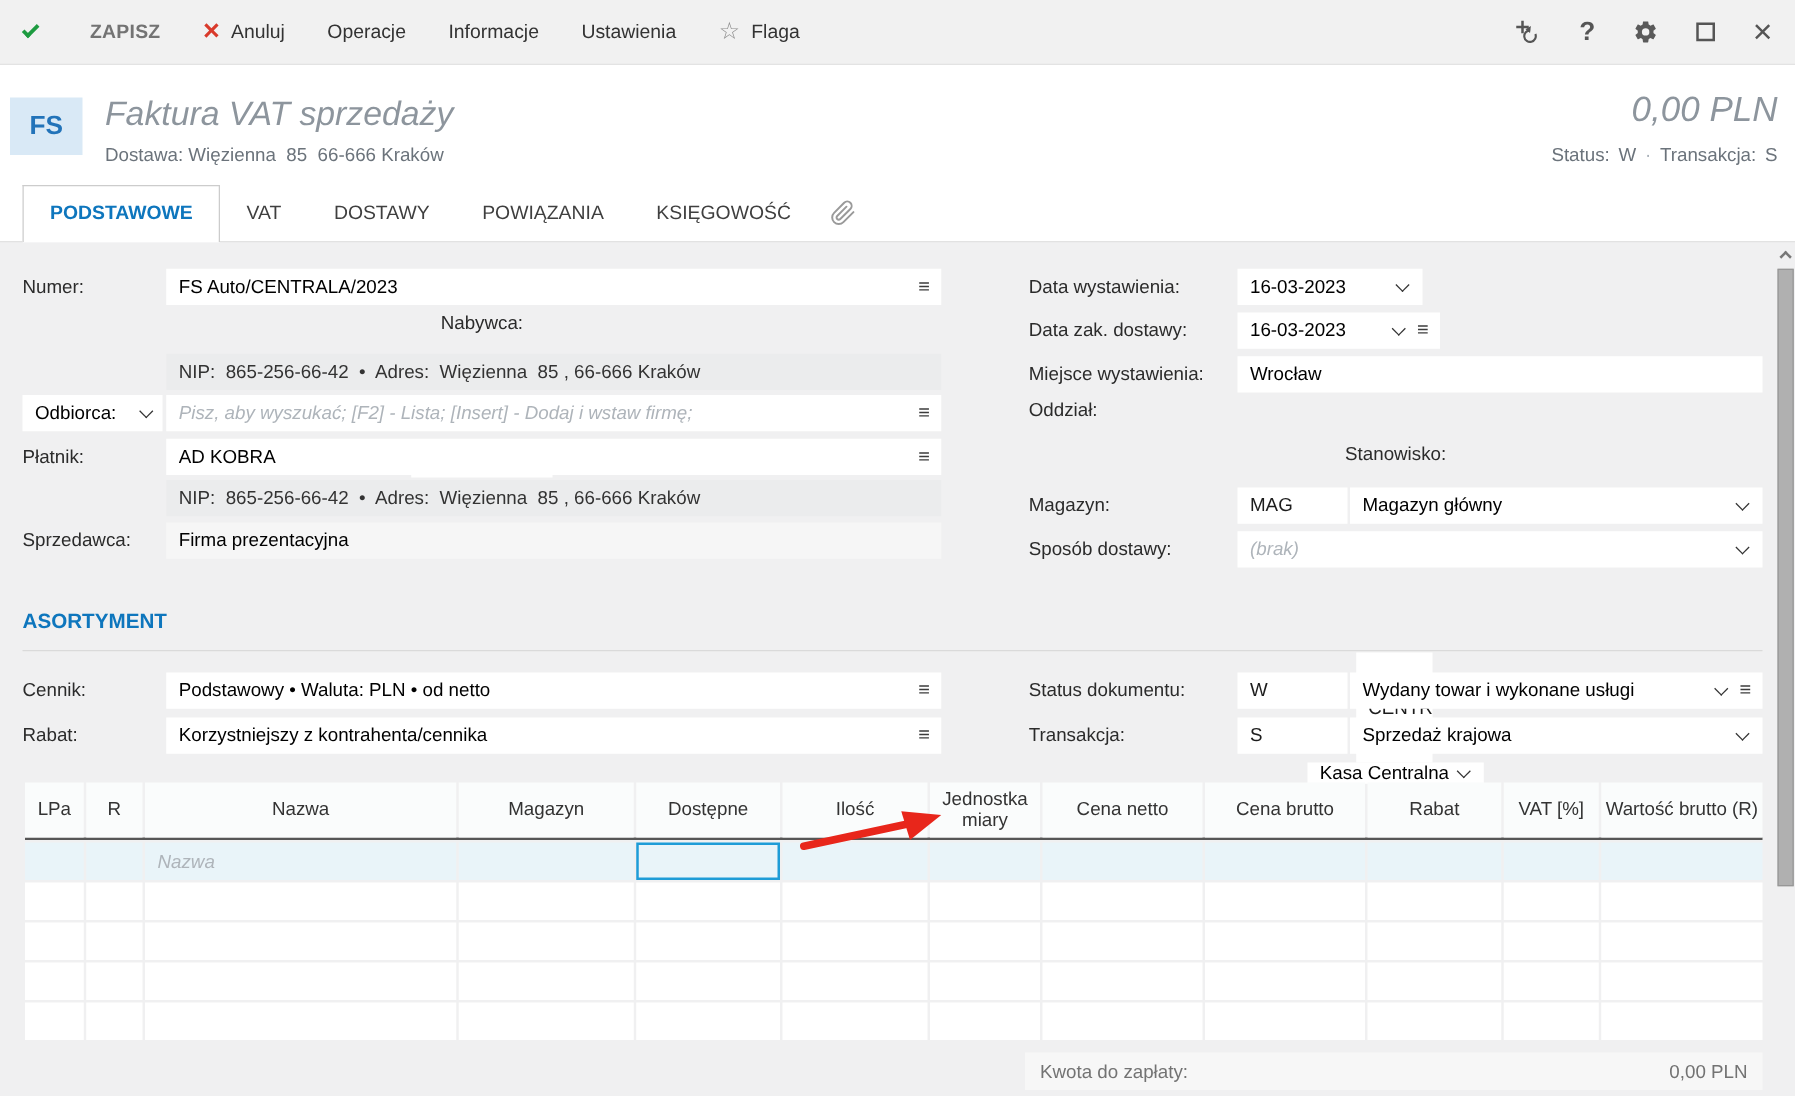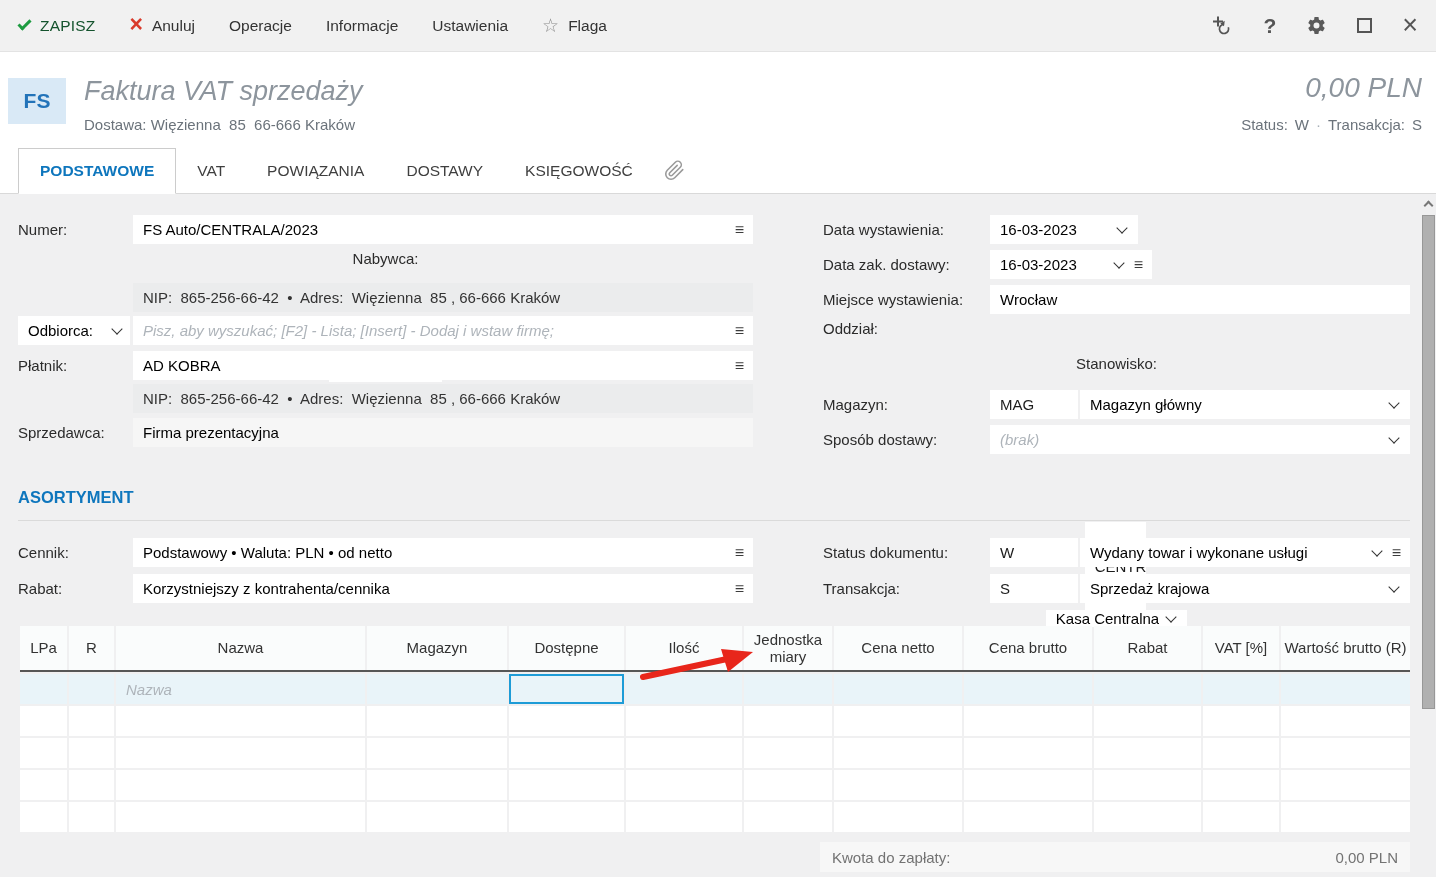--- a/index.html
+++ b/index.html
@@ -7,21 +7,21 @@
   .page {
     position:relative; width:1436px; height:877px; overflow:hidden;
     background:#f0f0f1; font-family:"Liberation Sans", sans-serif; color:#2b2b2b;
   }
   
   .toolbar {
     height:52px; background:#f1f1f1; border-bottom:1px solid #e3e3e3;
     display:flex; align-items:center; padding:0 18px; gap:34px;
   }
   .tb-item { display:flex; align-items:center; gap:9px; font-size:15.5px; color:#333; cursor:default; }
-  .tb-item.save span.lbl { color:#14532d; font-weight:400; letter-spacing:.2px; }
+  .tb-item.save span.lbl { color:#737373; font-weight:700; letter-spacing:.2px;margin-left:32px; }
   .check-icon { width:13px; height:7px; border-left:3px solid #1d9b40; border-bottom:3px solid #1d9b40;
     transform:rotate(-45deg); margin-top:-4px; }
   .x-icon { color:#d93a2b; font-size:23px; font-weight:700; line-height:1; margin-top:-2px; }
   .star-icon { color:#8e8e8e; font-size:19px; line-height:1; }
   .tb-right { margin-left:auto; display:flex; align-items:center; gap:30px; }
   .winicon { color:#555; display:flex; align-items:center; justify-content:center; }
   .q-icon { font-size:21px; font-weight:700; color:#555; }
   .max-icon { width:15px; height:15px; border:2px solid #555; }
   .close-icon { font-size:27px; line-height:1; color:#555; }
   
@@ -129,22 +129,22 @@
       <span>W</span>
       <span class="dot">·</span>
       <span>Transakcja:</span>
       <span>S</span>
     </div>
   </div>
 
   <div class="tabbar">
     <div class="tab active">PODSTAWOWE</div>
     <div class="tab">VAT</div>
+    <div class="tab">DOSTAWY</div>
     <div class="tab">POWIĄZANIA</div>
-    <div class="tab">DOSTAWY</div>
     <div class="tab">KSIĘGOWOŚĆ</div>
     <span class="clip">
       <svg width="21" height="21" viewBox="0 0 24 24" fill="none" stroke="#9a9a9a" stroke-width="1.8" stroke-linecap="round">
         <path d="M21.44 11.05l-9.19 9.19a6 6 0 0 1-8.49-8.49l9.19-9.19a4 4 0 0 1 5.66 5.66l-9.2 9.19a2 2 0 0 1-2.83-2.83l8.49-8.48"></path>
       </svg>
     </span>
   </div>
 
   <div class="content">
 

